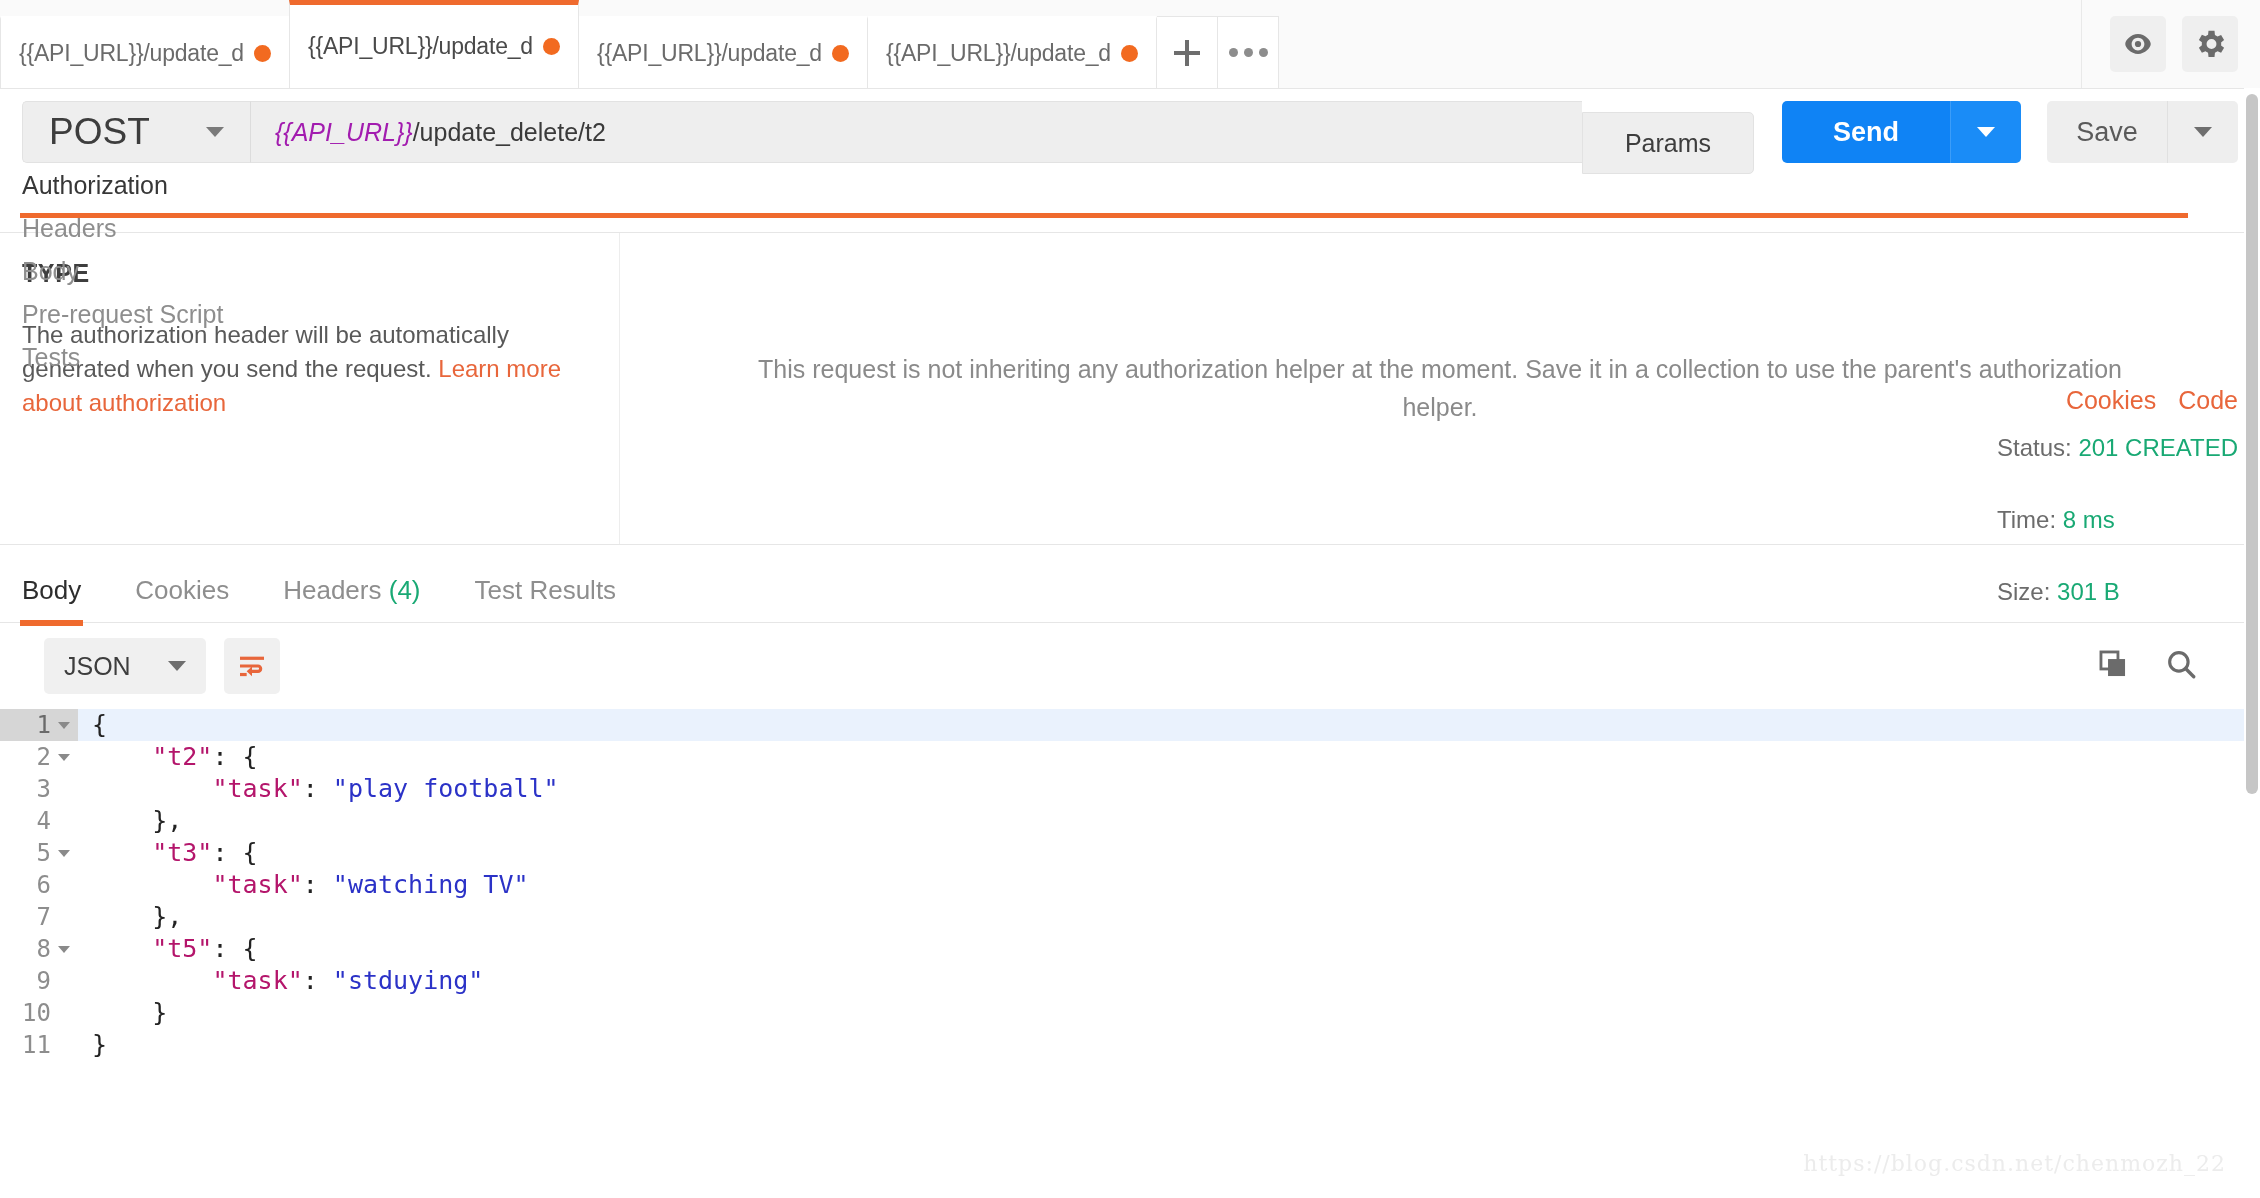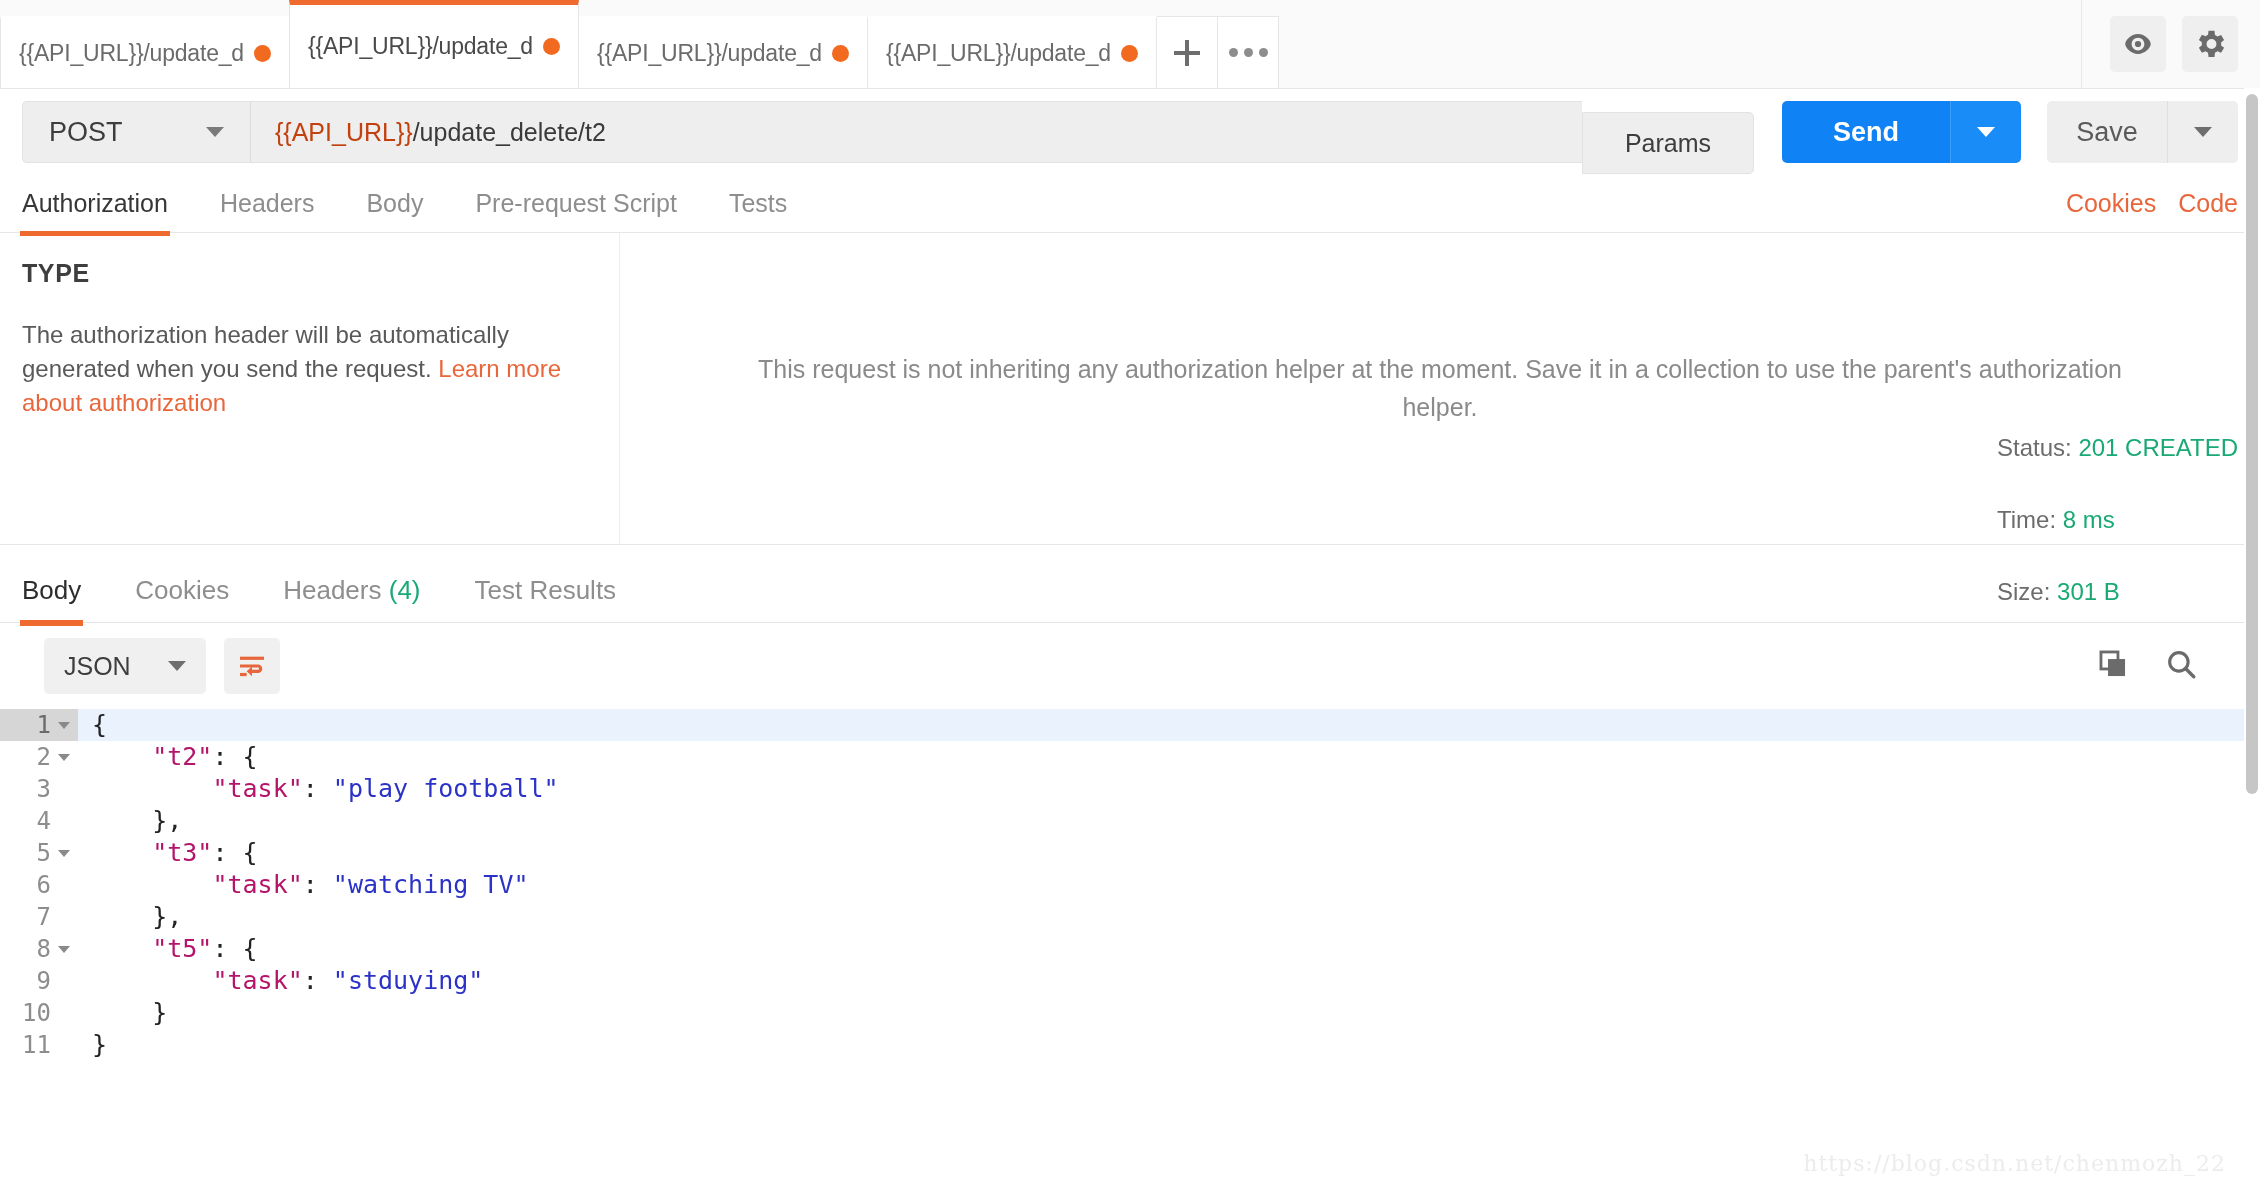--- a/index.html
+++ b/index.html
@@ -152,42 +152,42 @@
     width: 228px;
     height: 62px;
     background: #eeeeee;
     border: 1px solid #e2e2e2;
     border-right: none;
     border-radius: 5px 0 0 5px;
     box-sizing: border-box;
     display: flex;
     align-items: center;
     padding: 17px 26px;
-    font-size: 27px;
+    font-size: 37px;
     color: #3d3d3d;
     font-weight: 400;
   }
   .method-box .caret { margin-left: auto; border-top-color:#7a7a7a; }
   .url-input {
     flex: 1;
     height: 62px;
     background: #eeeeee;
     border: 1px solid #e2e2e2;
     border-left: 1px solid #dcdcdc;
     border-right: none;
     box-sizing: border-box;
     display: flex;
     align-items: center;
     padding: 0 24px;
     font-size: 25px;
     color: #3a3a3a;
     white-space: nowrap;
     overflow: hidden;
   }
-  .url-var { color: #c2410c; }
+  .url-var { color: #a21caf; font-style: italic; }
   .params-btn {
     width: 172px;
     height: 62px;
     background: #eeeeee;
     border: 1px solid #e2e2e2;
     border-radius: 0 5px 5px 0;
     box-sizing: border-box;
     display: flex;
     align-items: center;
     justify-content: center;
@@ -229,25 +229,25 @@
     background: #eeeeee;
     border-left: 1px solid #e0e0e0;
     border-radius: 0 5px 5px 0;
     display: flex; align-items: center; justify-content: center;
   }
 
   
   .reqtabs {
     height: 62px;
     display: flex;
-    align-items: flex-end;
     border-bottom: 1px solid #e6e6e6;
     padding: 0 22px;
     box-sizing: border-box;
     position: relative;
+    flex-direction: column;
   }
   .reqtab {
     font-size: 25px;
     color: #8e8e8e;
     padding: 0 0 14px 0;
     margin-right: 52px;
     position: relative;
     white-space: nowrap;
   }
   .reqtab.active { color: #373737; }

